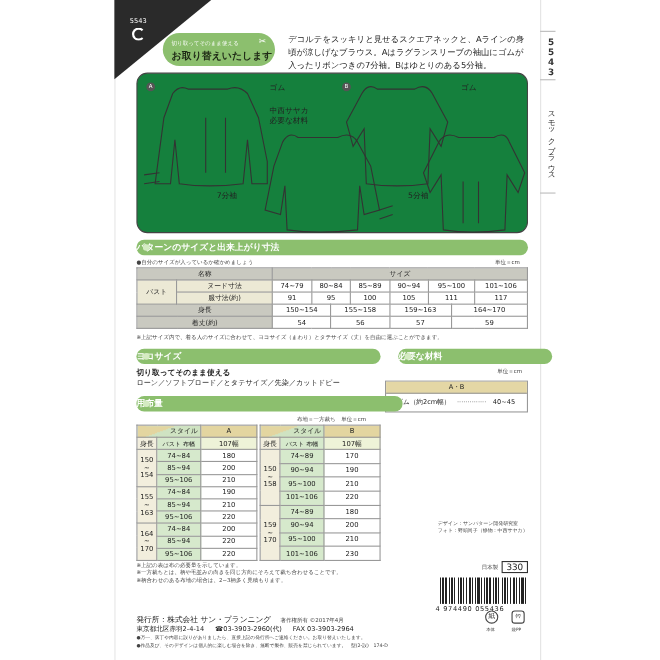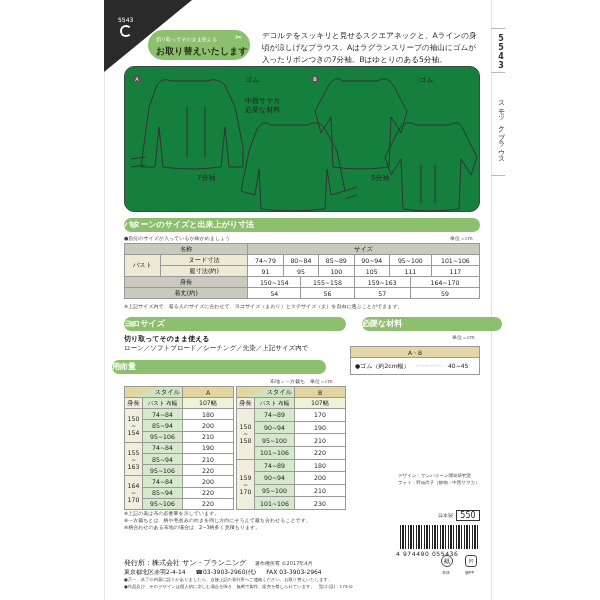--- a/index.html
+++ b/index.html
@@ -143,34 +143,34 @@
     <td colspan="3">56</td>
     <td colspan="3">57</td>
     <td colspan="3">59</td>
   </tr>
 </tbody>
   </table>
 <div class="small" style="left:124px;top:303px">※上記サイズ内で、着る人のサイズに合わせて、ヨコサイズ（まわり）とタテサイズ（丈）を自由に選ぶことができます。</div>
 
 <div class="bar" style="left:124px;top:317px;width:222px">ヨコサイズ</div>
 <div class="abs" style="left:124px;top:334px;font-size:7px;font-weight:bold">切り取ってそのまま使える</div>
-<div class="abs" style="left:124px;top:344px;font-size:6.5px">ローン／ソフトブロード／シーチング／先染／上記サイズ内で</div>
+<div class="abs" style="left:124px;top:344px;font-size:6.5px">ローン／ソフトブロード／とタテサイズ／先染／カットドビー</div>
 
 <div class="bar" style="left:362px;top:317px;width:140px">必要な材料</div>
 <div class="small" style="left:452px;top:334px">単位＝cm</div>
 <div class="mat">
   <div class="h">A・B</div>
   <div class="r">
     <span>●ゴム（約2cm幅）</span>
     <span style="color:#888;margin-left:4px">··············</span>
     <span style="margin-left:4px">40~45</span>
   </div>
 </div>
 
-<div class="bar" style="left:112px;top:360px;width:214px">用布量</div>
+<div class="bar" style="left:124px;top:360px;width:242px">用布量</div>
 <div class="small" style="left:270px;top:378px">布地＝一方裁ち　単位＝cm</div>
 
 <table class="fab" style="left:124px;top:386px;width:110px">
   <tbody>
       <tr>
     <th class="diag" colspan="2" style="text-align:right;padding-right:2px">スタイル</th>
     <th>A</th>
   </tr>
   <tr>
     <td class="hgt" style="width:18px">身長</td>
@@ -267,21 +267,21 @@
 </tbody>
   </table>
 
 <div class="small" style="left:124px;top:510px">※上記の表は布の必要量を示しています。</div>
 <div class="small" style="left:124px;top:517px">※一方裁ちとは、柄や毛並みの向きを同じ方向にそろえて裁ち合わせることです。</div>
 <div class="small" style="left:124px;top:524px">※柄合わせのある布地の場合は、2~3柄多く見積もります。</div>
 
 <div class="small" style="left:398px;top:473px;font-size:4.5px">デザイン：サンパターン開発研究室</div>
 <div class="small" style="left:398px;top:480px;font-size:4.5px">フォト：野頭尚子（静物：中西サヤカ）</div>
 <div class="small" style="left:438px;top:512px">日本製</div>
-<div class="price">550</div>
+<div class="price">330</div>
 <div class="barcode" style="background:repeating-linear-gradient(90deg,#222 0,#222 1px,#fff 1px,#fff 2px,#222 2px,#222 4px,#fff 4px,#fff 5px,#222 5px,#222 6px,#fff 6px,#fff 8px)"></div>
 <div class="small" style="left:396px;top:550px;font-size:6px;color:#222;letter-spacing:0.6px">4 974490 055436</div>
 
 <div class="abs" style="left:124px;top:558px;font-size:7px;font-weight:normal;white-space:nowrap">発行所：株式会社 サン・プランニング</div>
 <div class="small" style="left:255px;top:560px">著作権所有 ©2017年4月</div>
 <div class="abs" style="left:124px;top:568px;font-size:6px;white-space:nowrap">
   <span>東京都北区赤羽2-4-14</span>
   <span style="margin-left:8px">☎03-3903-2960(代)</span>
   <span style="margin-left:8px">FAX 03-3903-2964</span>
 </div>

